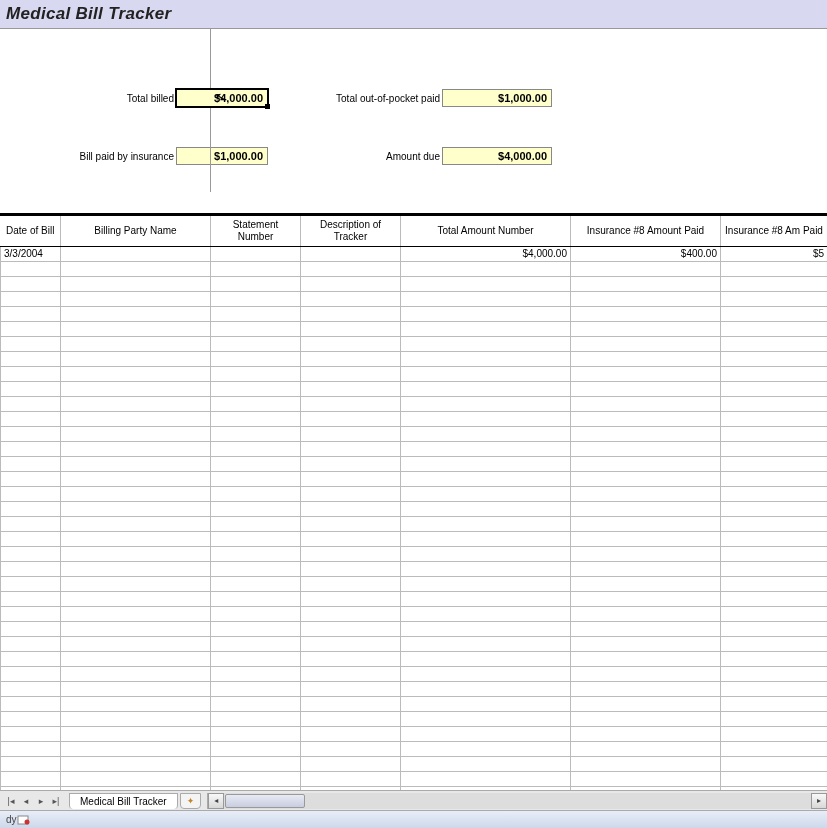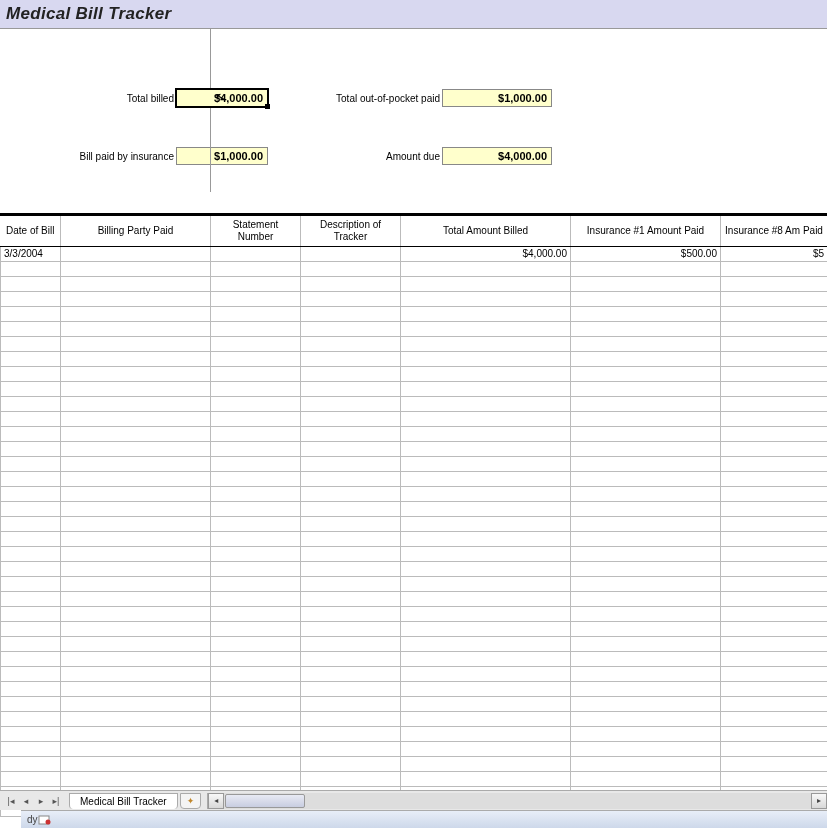--- a/index.html
+++ b/index.html
@@ -206,21 +206,20 @@
     left: 0;
     right: 0;
     height: 18px;
     background: linear-gradient(#e8eef8,#cdd8ea);
     border-top: 1px solid #aaa;
     display: flex;
     align-items: center;
     padding: 0 6px;
     font-size: 10px;
     color: #444;
-    margin-left: 21px;
   }
   .status-icon {
     width: 14px;
     height: 12px;
     margin-right: 4px;
     display: inline-block;
   }
   .cursor {
     position: absolute;
     top: 60px;
@@ -265,36 +264,36 @@
         <col class="col-party">
         <col class="col-stmt">
         <col class="col-desc">
         <col class="col-total">
         <col class="col-ins1">
         <col class="col-ins2">
   </colgroup>
   <thead>
     <tr>
       <th>Date of Bill</th>
-      <th>Billing Party Paid</th>
+      <th>Billing Party Name</th>
       <th>Statement Number</th>
       <th>Description of Tracker</th>
-      <th>Total Amount Billed</th>
-      <th>Insurance #1 Amount Paid</th>
+      <th>Total Amount Number</th>
+      <th>Insurance #8 Amount Paid</th>
       <th>Insurance #8 Am Paid</th>
     </tr>
   </thead>
   <tbody id="grid-body">
         <tr>
           <td class="left">3/3/2004</td>
           <td class="left"></td>
           <td class="left"></td>
           <td class="left"></td>
           <td>$4,000.00</td>
-          <td>$500.00</td>
+          <td>$400.00</td>
           <td>$5</td>
         </tr>
         <tr>
           <td class="left"></td>
           <td class="left"></td>
           <td class="left"></td>
           <td class="left"></td>
           <td></td>
           <td></td>
           <td></td>

